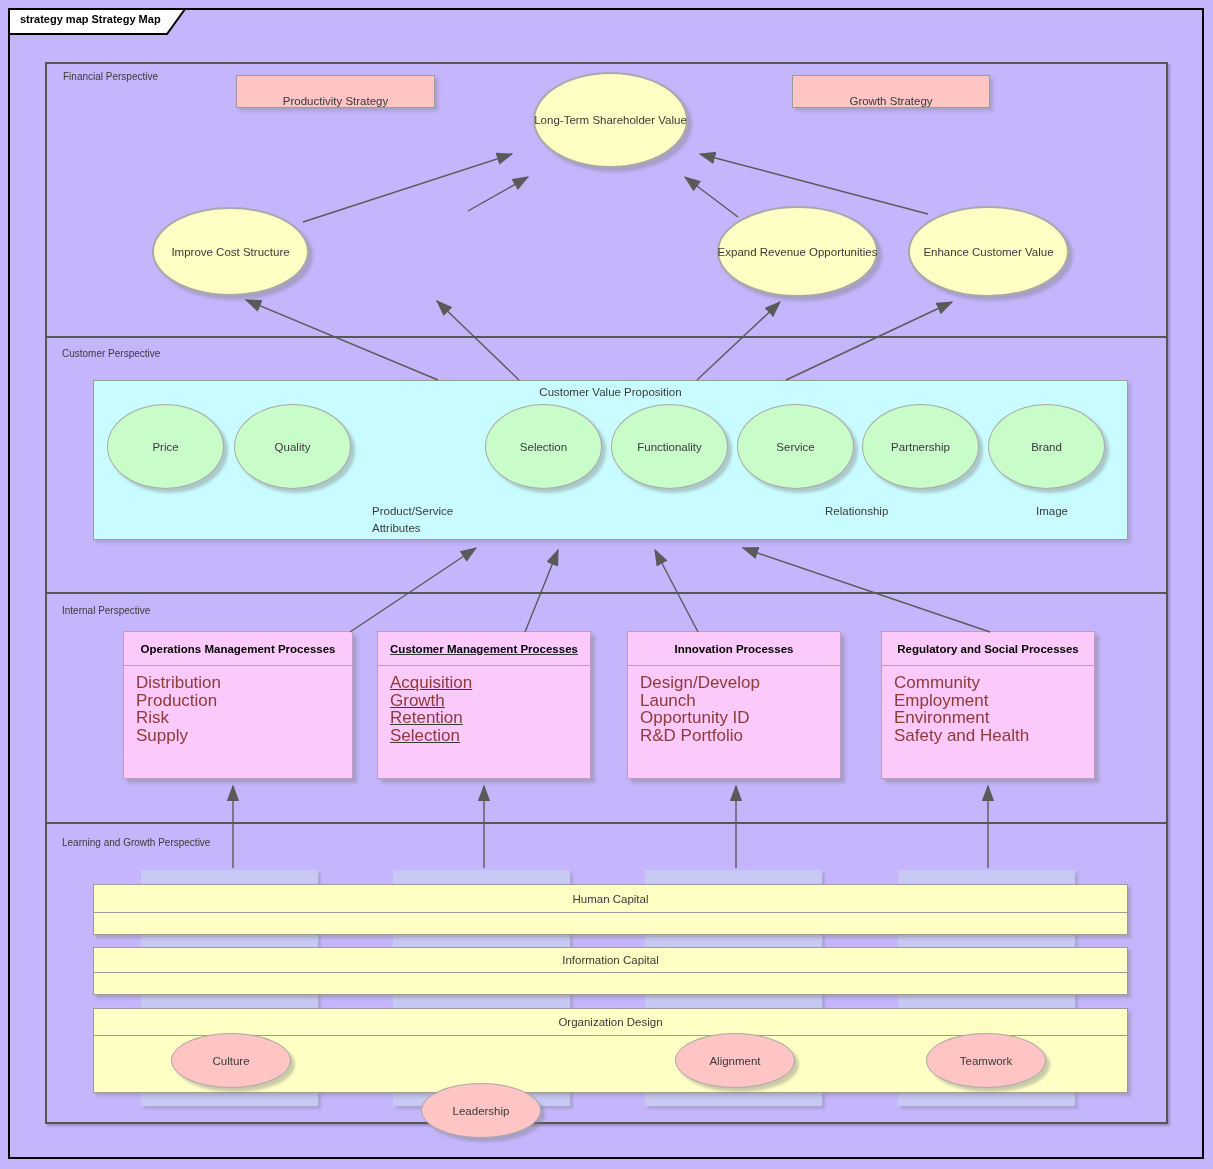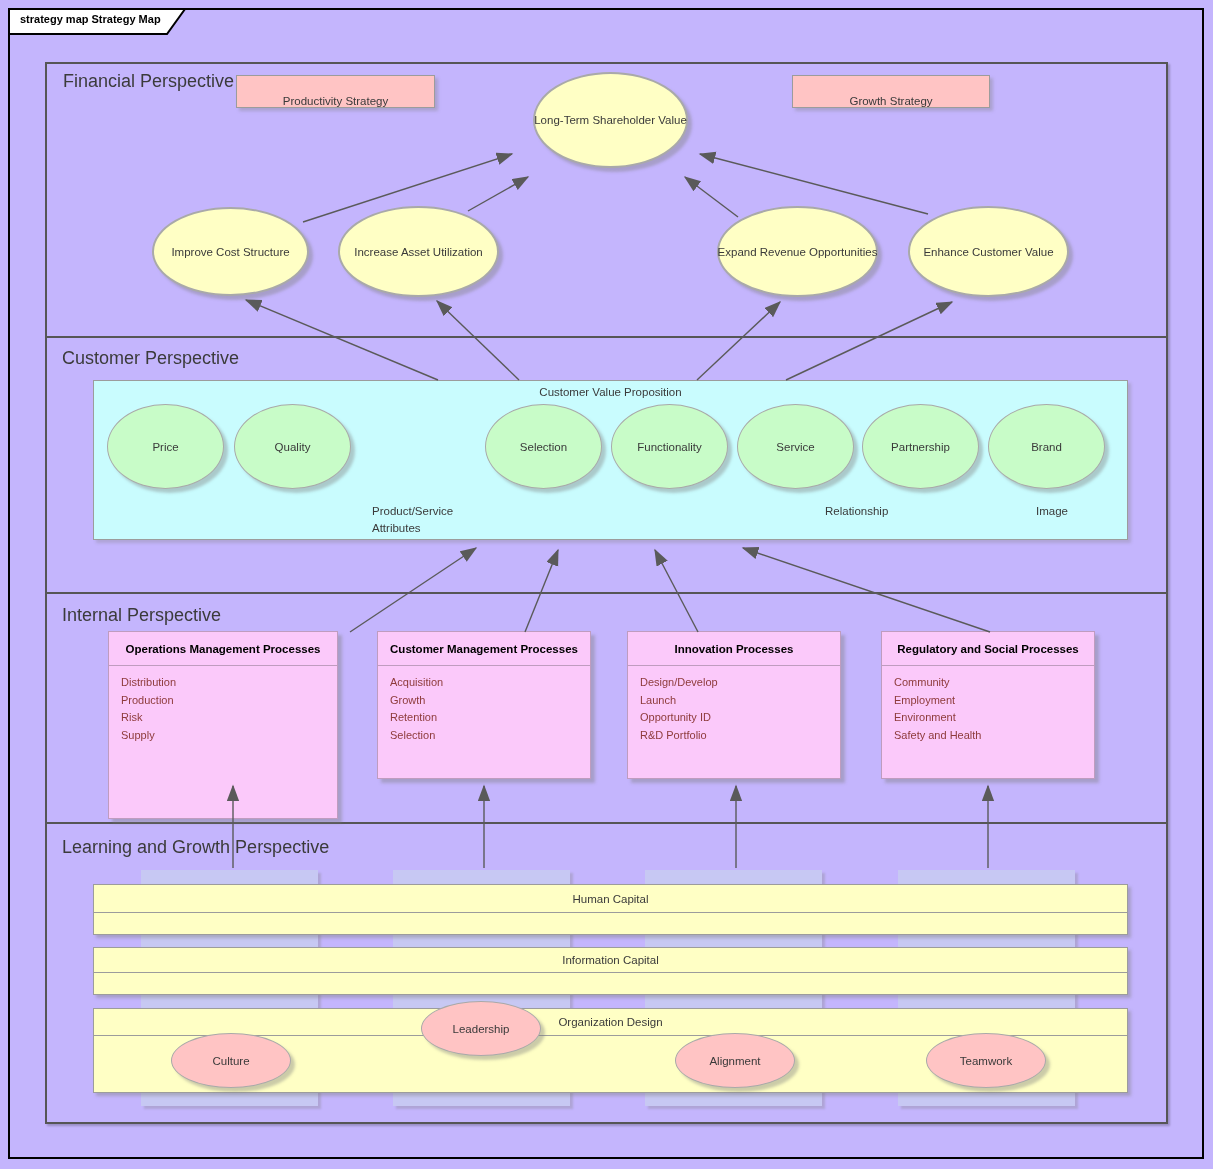--- a/index.html
+++ b/index.html
@@ -9,41 +9,41 @@
     --node_border:#9c9c9c; --ellipse_border:#a9a9a9; --process_border:#bf9cbf;
     --process_item_text:#8E3B3B;
   }
   html,body{margin:0;padding:0;background:#fff;}
   .page{position:relative;width:1213px;height:1169px;background:#c4b5fd;
         font-family:"Liberation Sans",sans-serif;color:#3a3a3a;overflow:hidden;padding-left:27px;}
   .abs{position:absolute;box-sizing:border-box;}
   .outer-border{border:2px solid #000;}
   .frame{border:2px solid var(--frame);box-shadow:2px 2px 2px rgba(0,0,0,.22);}
   .sep{background:var(--frame);height:2px;z-index:1;}
-  .band-label{font-size:18px;color:var(--band_label);z-index:2;}
+  .band-label{font-size:10px;color:var(--band_label);z-index:2;}
   .tab{z-index:3;}
   .tab-label{position:absolute;left:12px;top:5px;font-size:11px;font-weight:bold;color:#000;white-space:nowrap;}
   .rect{border:1px solid var(--node_border);display:flex;align-items:center;justify-content:center;
         font-size:11.5px;z-index:2;box-shadow:3px 3px 3px rgba(125,125,125,.35);}
   .rect.pink{background:var(--node_pink);align-items:flex-end;}
   .ellipse{border-radius:50%;border:2px solid var(--ellipse_border);display:flex;align-items:center;
         justify-content:center;text-align:center;font-size:11.5px;z-index:2;
         box-shadow:4px 4px 3px rgba(125,125,125,.4);white-space:nowrap;}
   .ellipse.yellow{background:var(--node_yellow);}
   .ellipse.green{background:var(--node_green);border-width:1px;}
   .ellipse.pinke{background:var(--node_pink);border-width:1px;}
   .cyanbox{background:var(--node_cyan);border:1px solid var(--node_border);z-index:1;
         box-shadow:3px 3px 3px rgba(125,125,125,.3);}
   .cvp-title{position:absolute;top:5px;left:0;width:100%;text-align:center;font-size:11.5px;}
   .cyan-lbl{position:absolute;font-size:11.5px;line-height:17px;}
   .pbox{background:var(--node_magenta);border:1px solid var(--process_border);z-index:2;
         box-shadow:4px 4px 3px rgba(125,125,125,.4);}
   .pbox-title{height:33px;border-bottom:1px solid var(--process_border);display:flex;align-items:center;
         justify-content:center;font-weight:bold;font-size:11.5px;color:#000;}
-  .pbox-body{padding:8px 12px;font-size:11px;line-height:17.5px;color:var(--process_item_text);}
+  .pbox-body{padding:8px 12px;font-size:17px;line-height:17.5px;color:var(--process_item_text);}
   .column{background:var(--node_lavender);z-index:1;box-shadow:3px 3px 2px rgba(125,125,125,.3);}
   .bar{background:var(--node_yellow);border:1px solid var(--node_border);z-index:2;
         box-shadow:3px 3px 3px rgba(125,125,125,.4);}
   .bar-title{border-bottom:1px solid var(--node_border);display:flex;align-items:center;
         justify-content:center;font-size:11.5px;}
   .connectors{position:absolute;left:0;top:0;z-index:5;pointer-events:none;}
 </style>
 </head>
 <body>
 
@@ -72,23 +72,20 @@
   </div>
   <div class="abs rect pink" style="left:792px;top:75px;width:198px;height:33px;">
     <span>Growth Strategy</span>
   </div>
   <div class="abs ellipse yellow" style="left:533px;top:72px;width:155px;height:96px;">
     <span>Long-Term Shareholder Value</span>
   </div>
   <div class="abs ellipse yellow" style="left:152px;top:207px;width:157px;height:89px;">
     <span>Improve Cost Structure</span>
   </div>
-  <div class="abs ellipse yellow" style="left:338px;top:206px;width:161px;height:91px;">
-    <span>Increase Asset Utilization</span>
-  </div>
   <div class="abs ellipse yellow" style="left:717px;top:206px;width:161px;height:91px;">
     <span>Expand Revenue Opportunities</span>
   </div>
   <div class="abs ellipse yellow" style="left:908px;top:206px;width:161px;height:91px;">
     <span>Enhance Customer Value</span>
   </div>
 
   <div class="abs cyanbox" style="left:93px;top:380px;width:1035px;height:160px;">
     <div class="cvp-title">Customer Value Proposition</div>
     <div class="cyan-lbl" style="left:278px;top:122px;">
@@ -113,30 +110,30 @@
   <div class="abs ellipse green" style="left:737px;top:404px;width:117px;height:85px;">
     <span>Service</span>
     </div>
   <div class="abs ellipse green" style="left:862px;top:404px;width:117px;height:85px;">
     <span>Partnership</span>
     </div>
   <div class="abs ellipse green" style="left:988px;top:404px;width:117px;height:85px;">
     <span>Brand</span>
     </div>
 
-  <div class="abs pbox" style="left:108px;top:631px;width:230px;height:188px;">
+  <div class="abs pbox" style="left:123px;top:631px;width:230px;height:148px;">
     <div class="pbox-title">Operations Management Processes</div>
     <div class="pbox-body">
       <div>Distribution</div>
       <div>Production</div>
       <div>Risk</div>
       <div>Supply</div>
     </div>
   </div>
-  <div class="abs pbox" style="left:377px;top:631px;width:214px;height:148px;">
+  <div class="abs pbox" style="left:377px;top:631px;width:214px;height:148px;text-decoration:underline;">
     <div class="pbox-title">Customer Management Processes</div>
     <div class="pbox-body">
       <div>Acquisition</div>
       <div>Growth</div>
       <div>Retention</div>
       <div>Selection</div>
     </div>
   </div>
   <div class="abs pbox" style="left:627px;top:631px;width:214px;height:148px;">
     <div class="pbox-title">Innovation Processes</div>
@@ -167,21 +164,21 @@
   </div>
   <div class="abs bar" style="left:93px;top:947px;width:1035px;height:48px;">
     <div class="bar-title" style="height:24px;">Information Capital</div>
   </div>
   <div class="abs bar" style="left:93px;top:1008px;width:1035px;height:85px;">
     <div class="bar-title" style="height:26px;">Organization Design</div>
   </div>
   <div class="abs ellipse pinke" style="left:171px;top:1033px;width:120px;height:55px;">
     <span>Culture</span>
     </div>
-  <div class="abs ellipse pinke" style="left:421px;top:1001px;width:120px;height:55px;">
+  <div class="abs ellipse pinke" style="left:421px;top:1083px;width:120px;height:55px;">
     <span>Leadership</span>
     </div>
   <div class="abs ellipse pinke" style="left:675px;top:1033px;width:120px;height:55px;">
     <span>Alignment</span>
     </div>
   <div class="abs ellipse pinke" style="left:926px;top:1033px;width:120px;height:55px;">
     <span>Teamwork</span>
     </div>
 
   <svg class="connectors" width="1213" height="1169">

